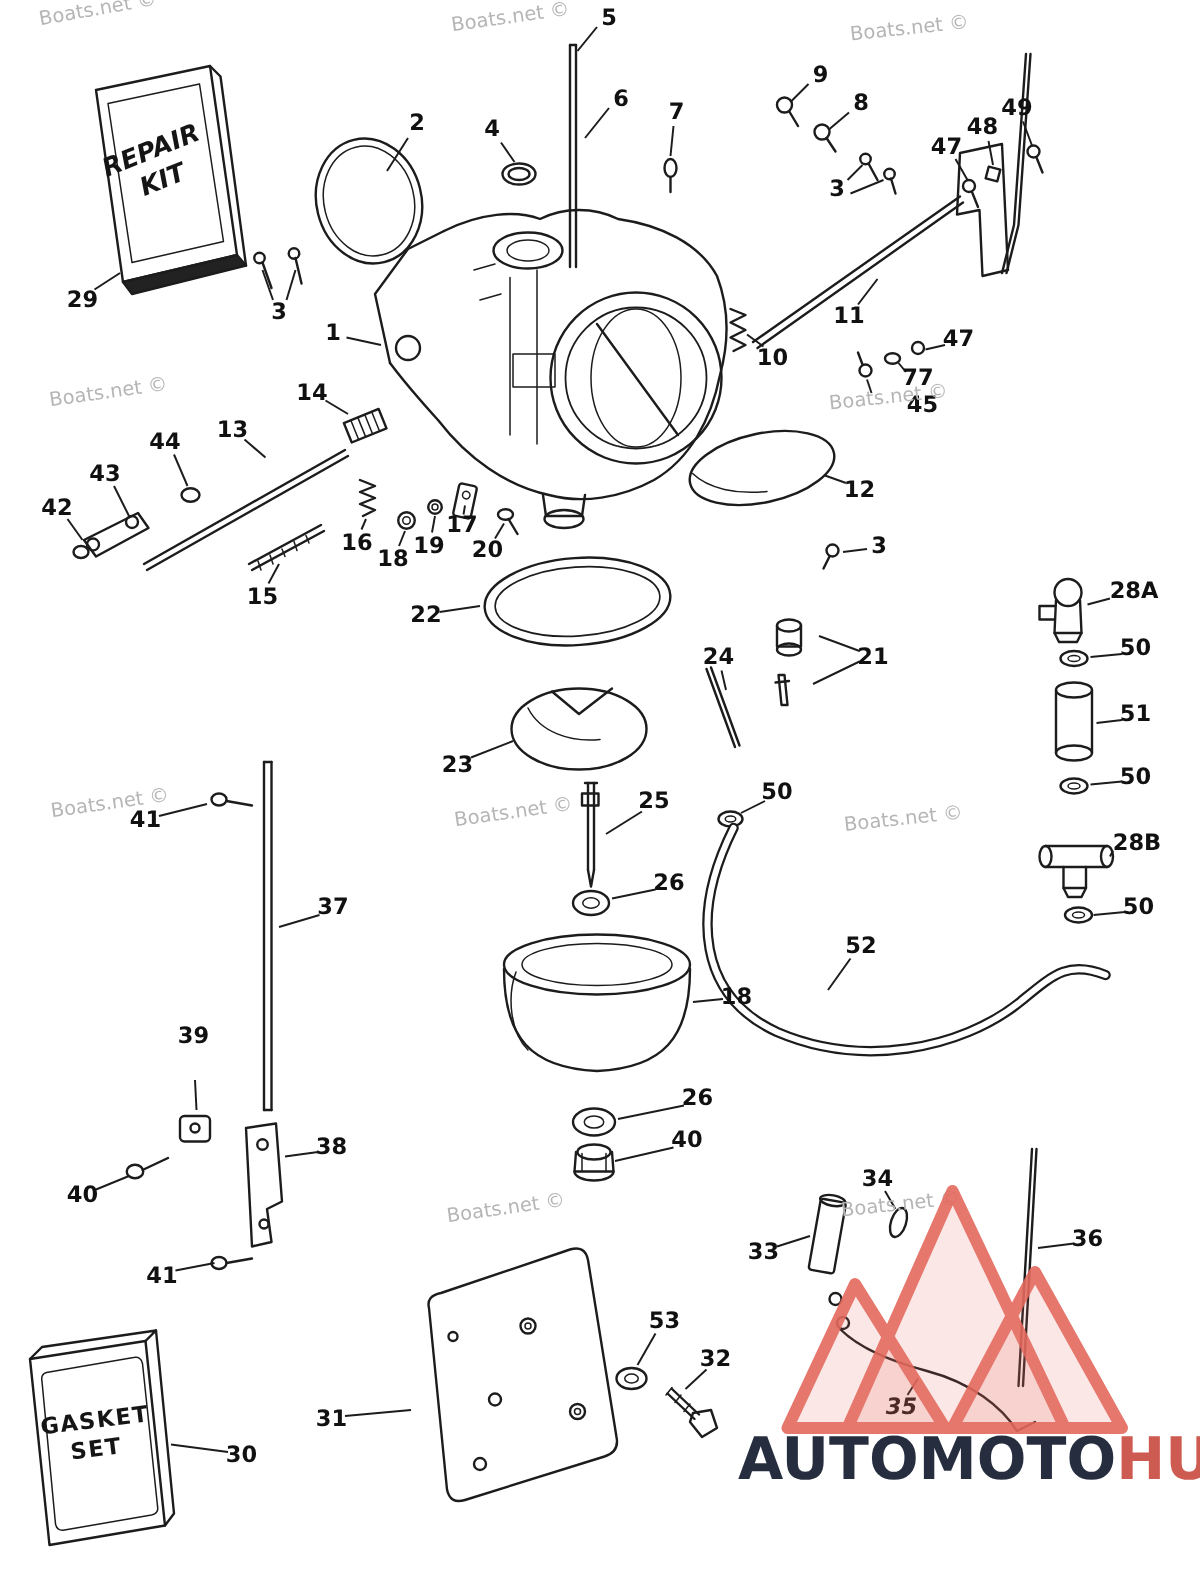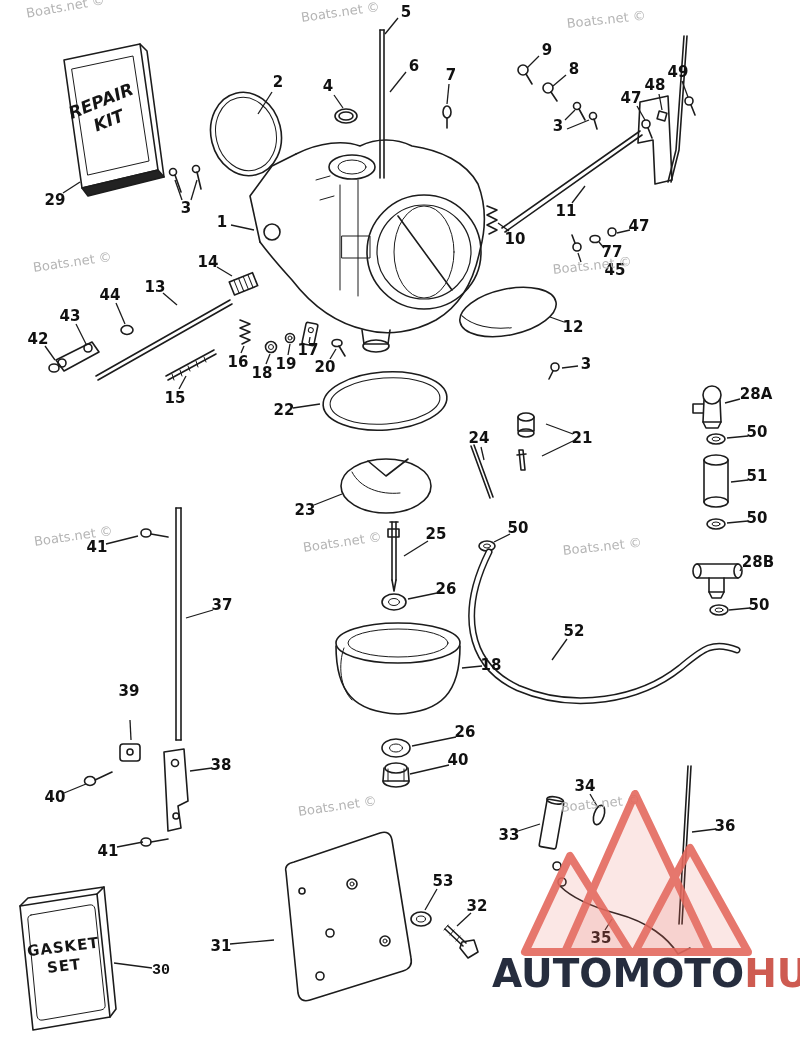--- a/index.html
+++ b/index.html
@@ -410,22 +410,22 @@
       <span class="part-label" style="left: 129px; top: 691px;">39</span>
       <span class="part-label" style="left: 221px; top: 765px;">38</span>
       <span class="part-label" style="left: 55px; top: 797px;">40</span>
       <span class="part-label" style="left: 108px; top: 851px;">41</span>
       <span class="part-label" style="left: 585px; top: 786px;">34</span>
       <span class="part-label" style="left: 509px; top: 835px;">33</span>
       <span class="part-label" style="left: 725px; top: 826px;">36</span>
       <span class="part-label" style="left: 443px; top: 881px;">53</span>
       <span class="part-label" style="left: 477px; top: 906px;">32</span>
       <span class="part-label" style="left: 221px; top: 946px;">31</span>
-      <span class="part-label" style="left: 161px; top: 970px; font-family: Liberation Mono, monospace;">30</span>
-      <span class="part-label" style="left: 601px; top: 938px;">35</span>
+      <span class="part-label" style="left: 161px; top: 970px;">30</span>
+      <span class="part-label" style="left: 601px; top: 938px; font-style: italic;">35</span>
       <div class="watermark" style="left: 25px; top: 6px; color: rgb(181, 181, 181); transform: rotate(-10deg);">Boats.net ©</div>
       <div class="watermark" style="left: 300px; top: 10px; color: rgb(181, 181, 181); transform: rotate(-8deg);">Boats.net ©</div>
       <div class="watermark" style="left: 566px; top: 16px; color: rgb(181, 181, 181); transform: rotate(-6deg);">Boats.net ©</div>
       <div class="watermark" style="left: 32px; top: 260px; color: rgb(181, 181, 181); transform: rotate(-8deg);">Boats.net ©</div>
       <div class="watermark" style="left: 552px; top: 262px; color: rgb(181, 181, 181); transform: rotate(-6deg);">Boats.net ©</div>
       <div class="watermark" style="left: 33px; top: 534px; color: rgb(181, 181, 181); transform: rotate(-8deg);">Boats.net ©</div>
       <div class="watermark" style="left: 302px; top: 540px; color: rgb(181, 181, 181); transform: rotate(-8deg);">Boats.net ©</div>
       <div class="watermark" style="left: 562px; top: 543px; color: rgb(181, 181, 181); transform: rotate(-6deg);">Boats.net ©</div>
       <div class="watermark" style="left: 297px; top: 804px; color: rgb(181, 181, 181); transform: rotate(-8deg);">Boats.net ©</div>
       <div class="watermark" style="left: 560px; top: 800px; color: rgb(181, 181, 181); transform: rotate(-6deg);">Boats.net ©</div>

